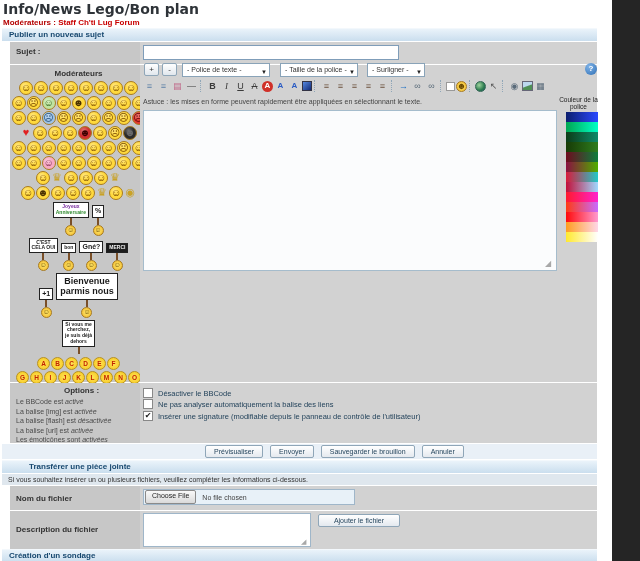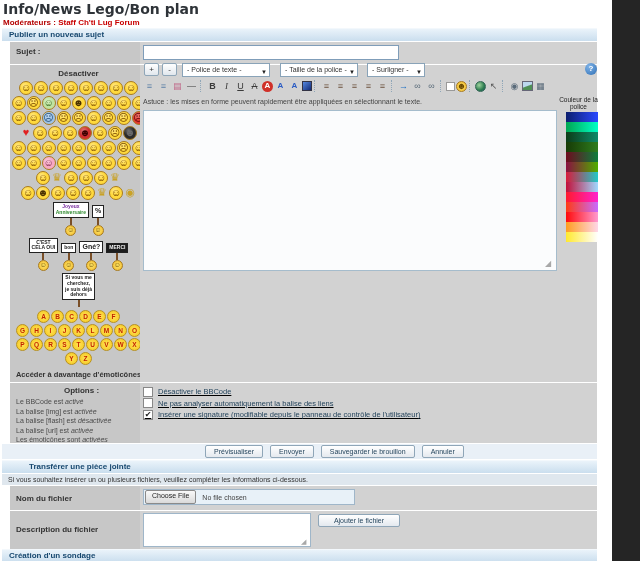--- a/index.html
+++ b/index.html
@@ -96,21 +96,21 @@
   .letter-row{display:flex;justify-content:center;gap:1px;margin-bottom:1px;}
   .letter{width:11px;height:11px;border-radius:50%;background:radial-gradient(#ffe258,#f5c71c);
           border:1px solid #b8911f;color:#c22200;font-size:6.5px;font-weight:bold;display:inline-flex;
           align-items:center;justify-content:center;cursor:pointer;flex:none;}
   .more-link{text-align:center;font-size:7.5px;font-weight:bold;color:#333;margin-top:5px;cursor:pointer;}
 
   
   .status-line{font-size:7px;color:#4a4a4a;padding:0 0 2.5px 6px;}
   .status-line i{font-style:italic;}
   #opt-checks{position:absolute;left:143px;top:386px;}
-  .chk-row{display:flex;align-items:center;height:11.5px;cursor:pointer;text-decoration:underline;}
+  .chk-row{display:flex;align-items:flex-end;height:11.5px;cursor:pointer;}
   .chk{width:8px;height:8px;background:#fff;border:1px solid #888;margin-right:5px;font-size:8px;
        line-height:7px;text-align:center;color:#222;flex:none;}
   .chk-label{font-size:7.5px;color:#1d3e57;}
 
   
   #action-buttons{position:absolute;left:205px;top:445px;display:flex;gap:7px;}
   .btn{height:13px;background:linear-gradient(#ffffff,#e4e9ef);border:1px solid #8fa6b8;
        border-radius:2px;font-size:7px;color:#1d3e57;line-height:11px;padding:0 8px;cursor:pointer;
        font-family:"Liberation Sans",sans-serif;}
 
@@ -142,21 +142,21 @@
 <div class="hbar" style="top:28px;">Publier un nouveau sujet</div>
 
 <div class="cell-label" style="top:42px;height:22px;">
   <div class="lbl">Sujet :</div>
 </div>
 <div class="cell-content" style="top:42px;height:22px;"></div>
 <input class="subject-input" value="" style="">
 
 <div class="cell-label" style="top:65px;height:317px;">
   <div class="emo-panel">
-    <div class="emo-title">Désactiver</div>
+    <div class="emo-title">Modérateurs</div>
     <div id="emote-rows">
         <div class="em-row">
           <span class="em-face" style="background: radial-gradient(circle at 38% 30%, rgba(255, 255, 255, 0.333), rgba(255, 255, 255, 0) 45%), rgb(255, 217, 61); color: rgb(122, 75, 0);">☺</span>
           <span class="em-face" style="background: radial-gradient(circle at 38% 30%, rgba(255, 255, 255, 0.333), rgba(255, 255, 255, 0) 45%), rgb(255, 217, 61); color: rgb(122, 75, 0);">☺</span>
           <span class="em-face" style="background: radial-gradient(circle at 38% 30%, rgba(255, 255, 255, 0.333), rgba(255, 255, 255, 0) 45%), rgb(255, 217, 61); color: rgb(122, 75, 0);">☺</span>
           <span class="em-face" style="background: radial-gradient(circle at 38% 30%, rgba(255, 255, 255, 0.333), rgba(255, 255, 255, 0) 45%), rgb(255, 217, 61); color: rgb(122, 75, 0);">☺</span>
           <span class="em-face" style="background: radial-gradient(circle at 38% 30%, rgba(255, 255, 255, 0.333), rgba(255, 255, 255, 0) 45%), rgb(255, 217, 61); color: rgb(122, 75, 0);">☺</span>
           <span class="em-face" style="background: radial-gradient(circle at 38% 30%, rgba(255, 255, 255, 0.333), rgba(255, 255, 255, 0) 45%), rgb(255, 217, 61); color: rgb(122, 75, 0);">☺</span>
           <span class="em-face" style="background: radial-gradient(circle at 38% 30%, rgba(255, 255, 255, 0.333), rgba(255, 255, 255, 0) 45%), rgb(255, 217, 61); color: rgb(122, 75, 0);">☺</span>
           <span class="em-face" style="background: radial-gradient(circle at 38% 30%, rgba(255, 255, 255, 0.333), rgba(255, 255, 255, 0) 45%), rgb(255, 217, 61); color: rgb(122, 75, 0);">☺</span>
@@ -270,20 +270,35 @@
         <div class="stick"></div>
         <span class="mini-face">☺</span>
       </div>
       <div class="signpost">
         <div class="sign dark">MERCI</div>
         <div class="stick"></div>
         <span class="mini-face">☺</span>
       </div>
     </div>
 
+    <div class="signs-row">
+      <div class="signpost">
+        <div class="sign md">+1</div>
+        <div class="stick"></div>
+        <span class="mini-face">☺</span>
+      </div>
+      <div class="signpost">
+        <div class="sign lg">
+            <div>Bienvenue</div>
+            <div>parmis nous</div>
+          </div>
+        <div class="stick"></div>
+        <span class="mini-face">☺</span>
+      </div>
+    </div>
 
     <div class="signs-row">
       <div class="signpost">
         <div class="sign">
             <div>Si vous me</div>
             <div>cherchez,</div>
             <div>je suis déjà</div>
             <div>dehors</div>
           </div>
         <div class="stick"></div>

